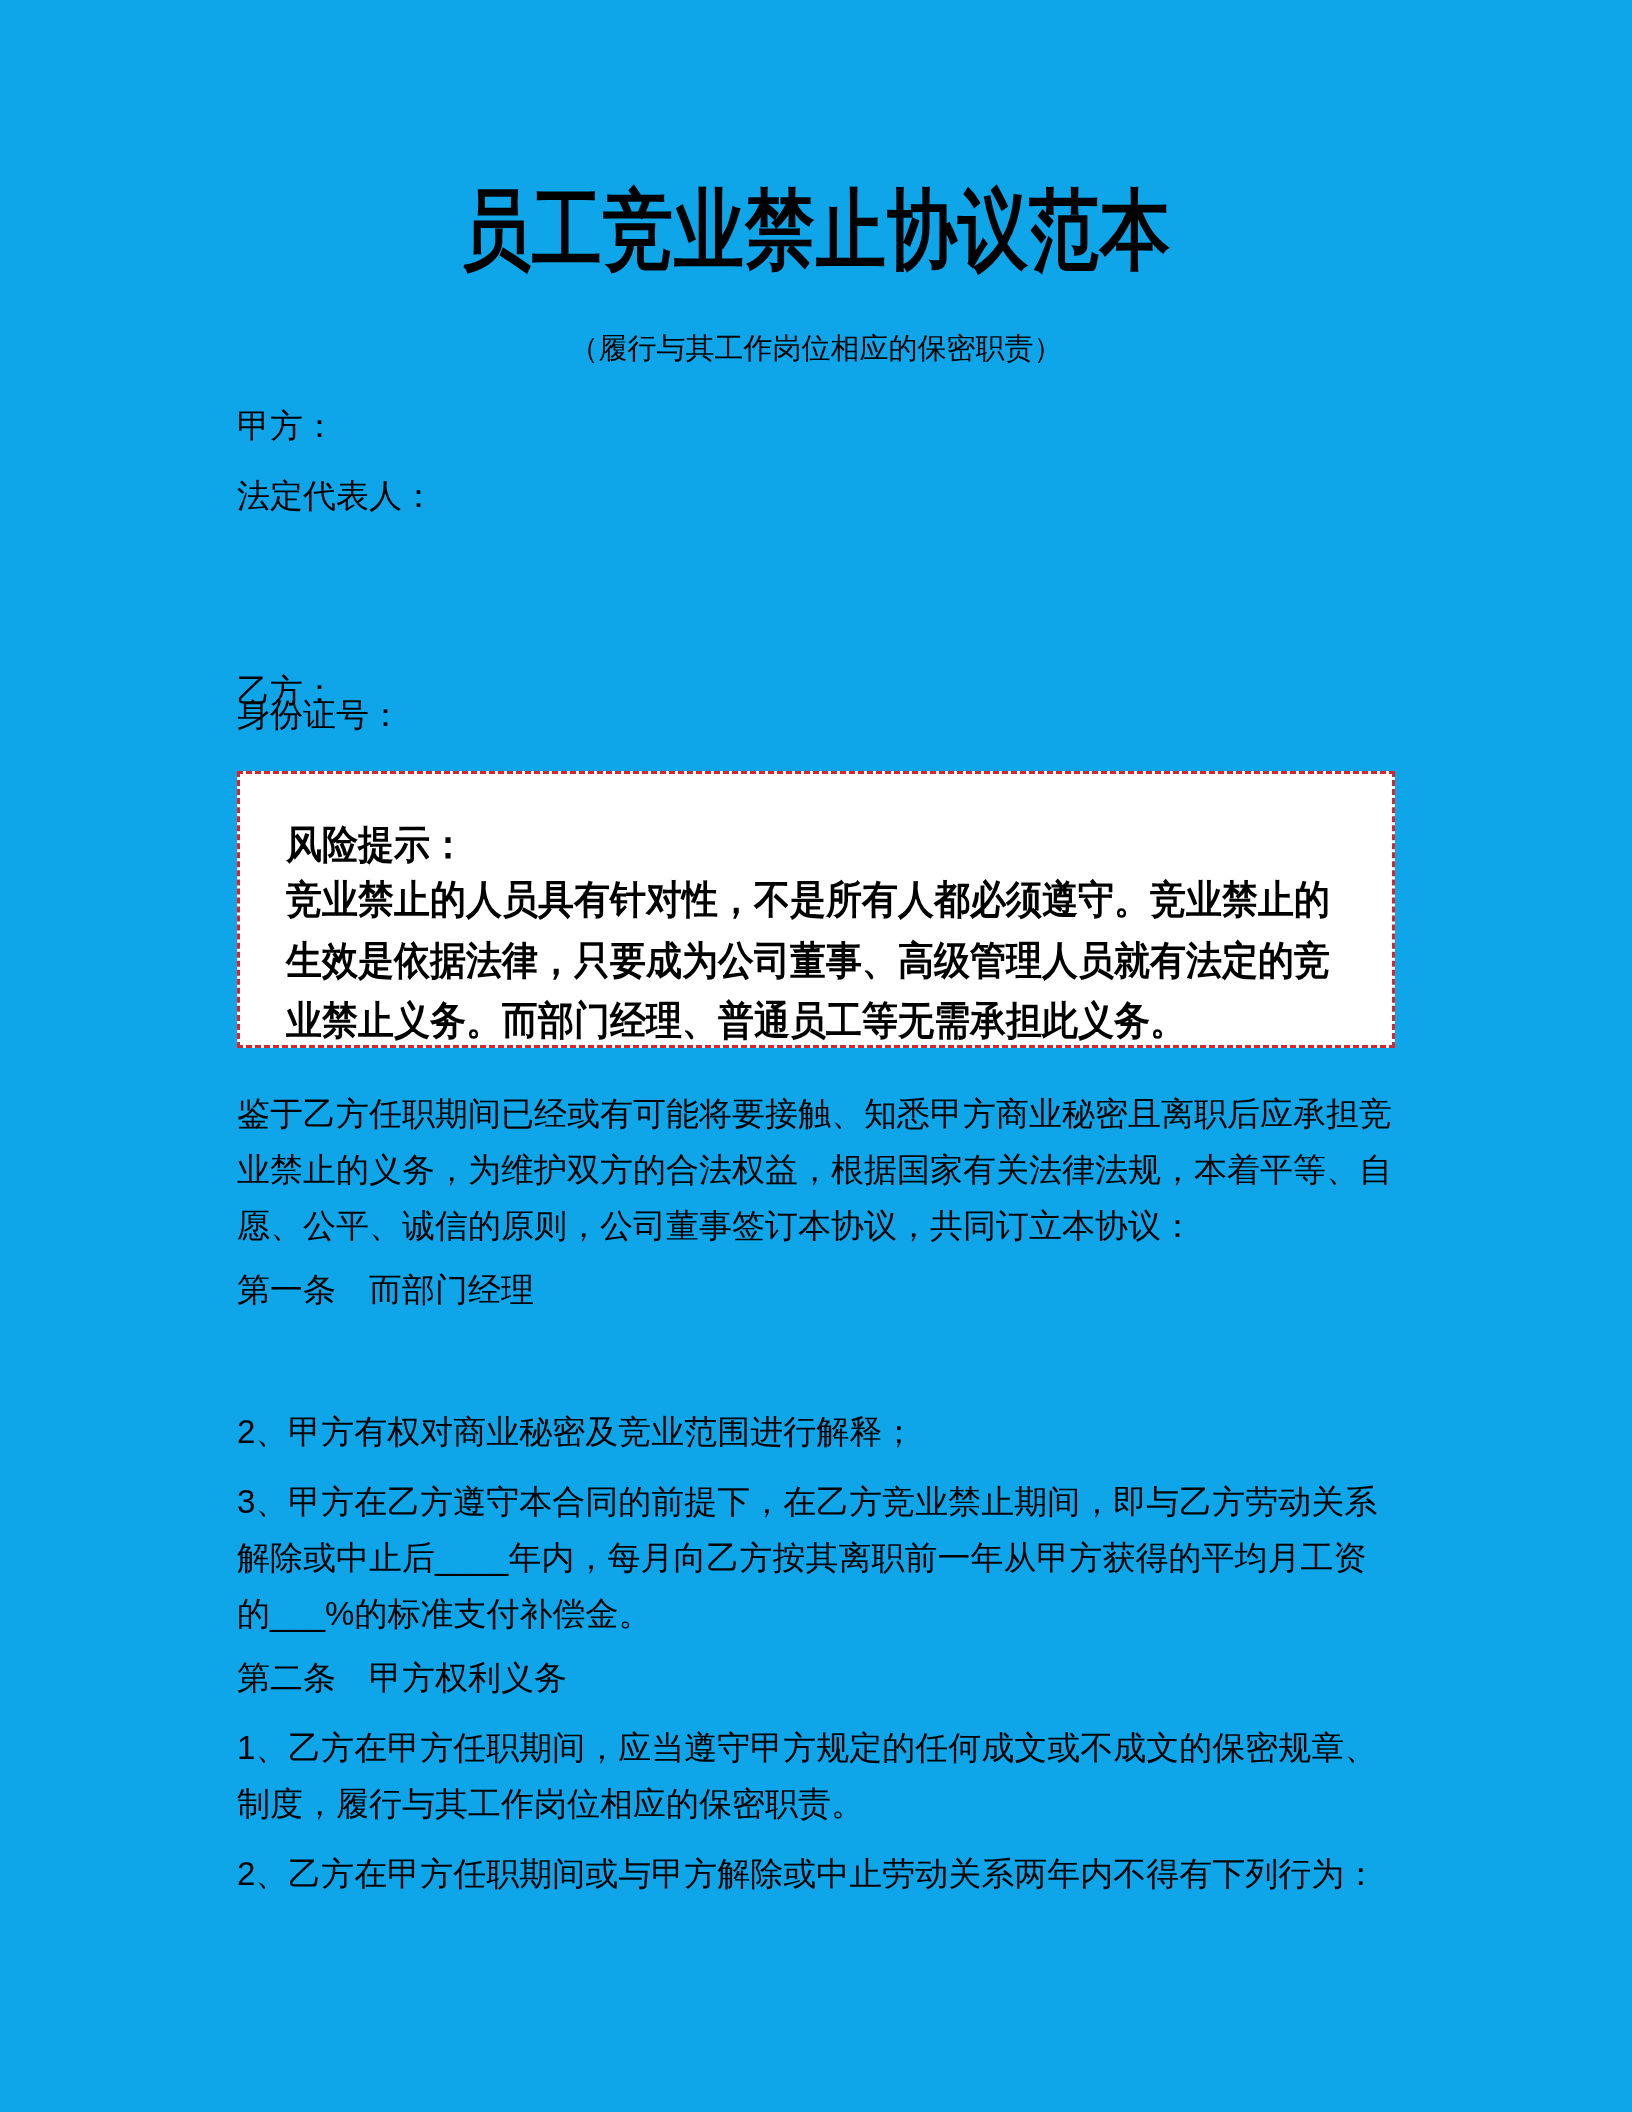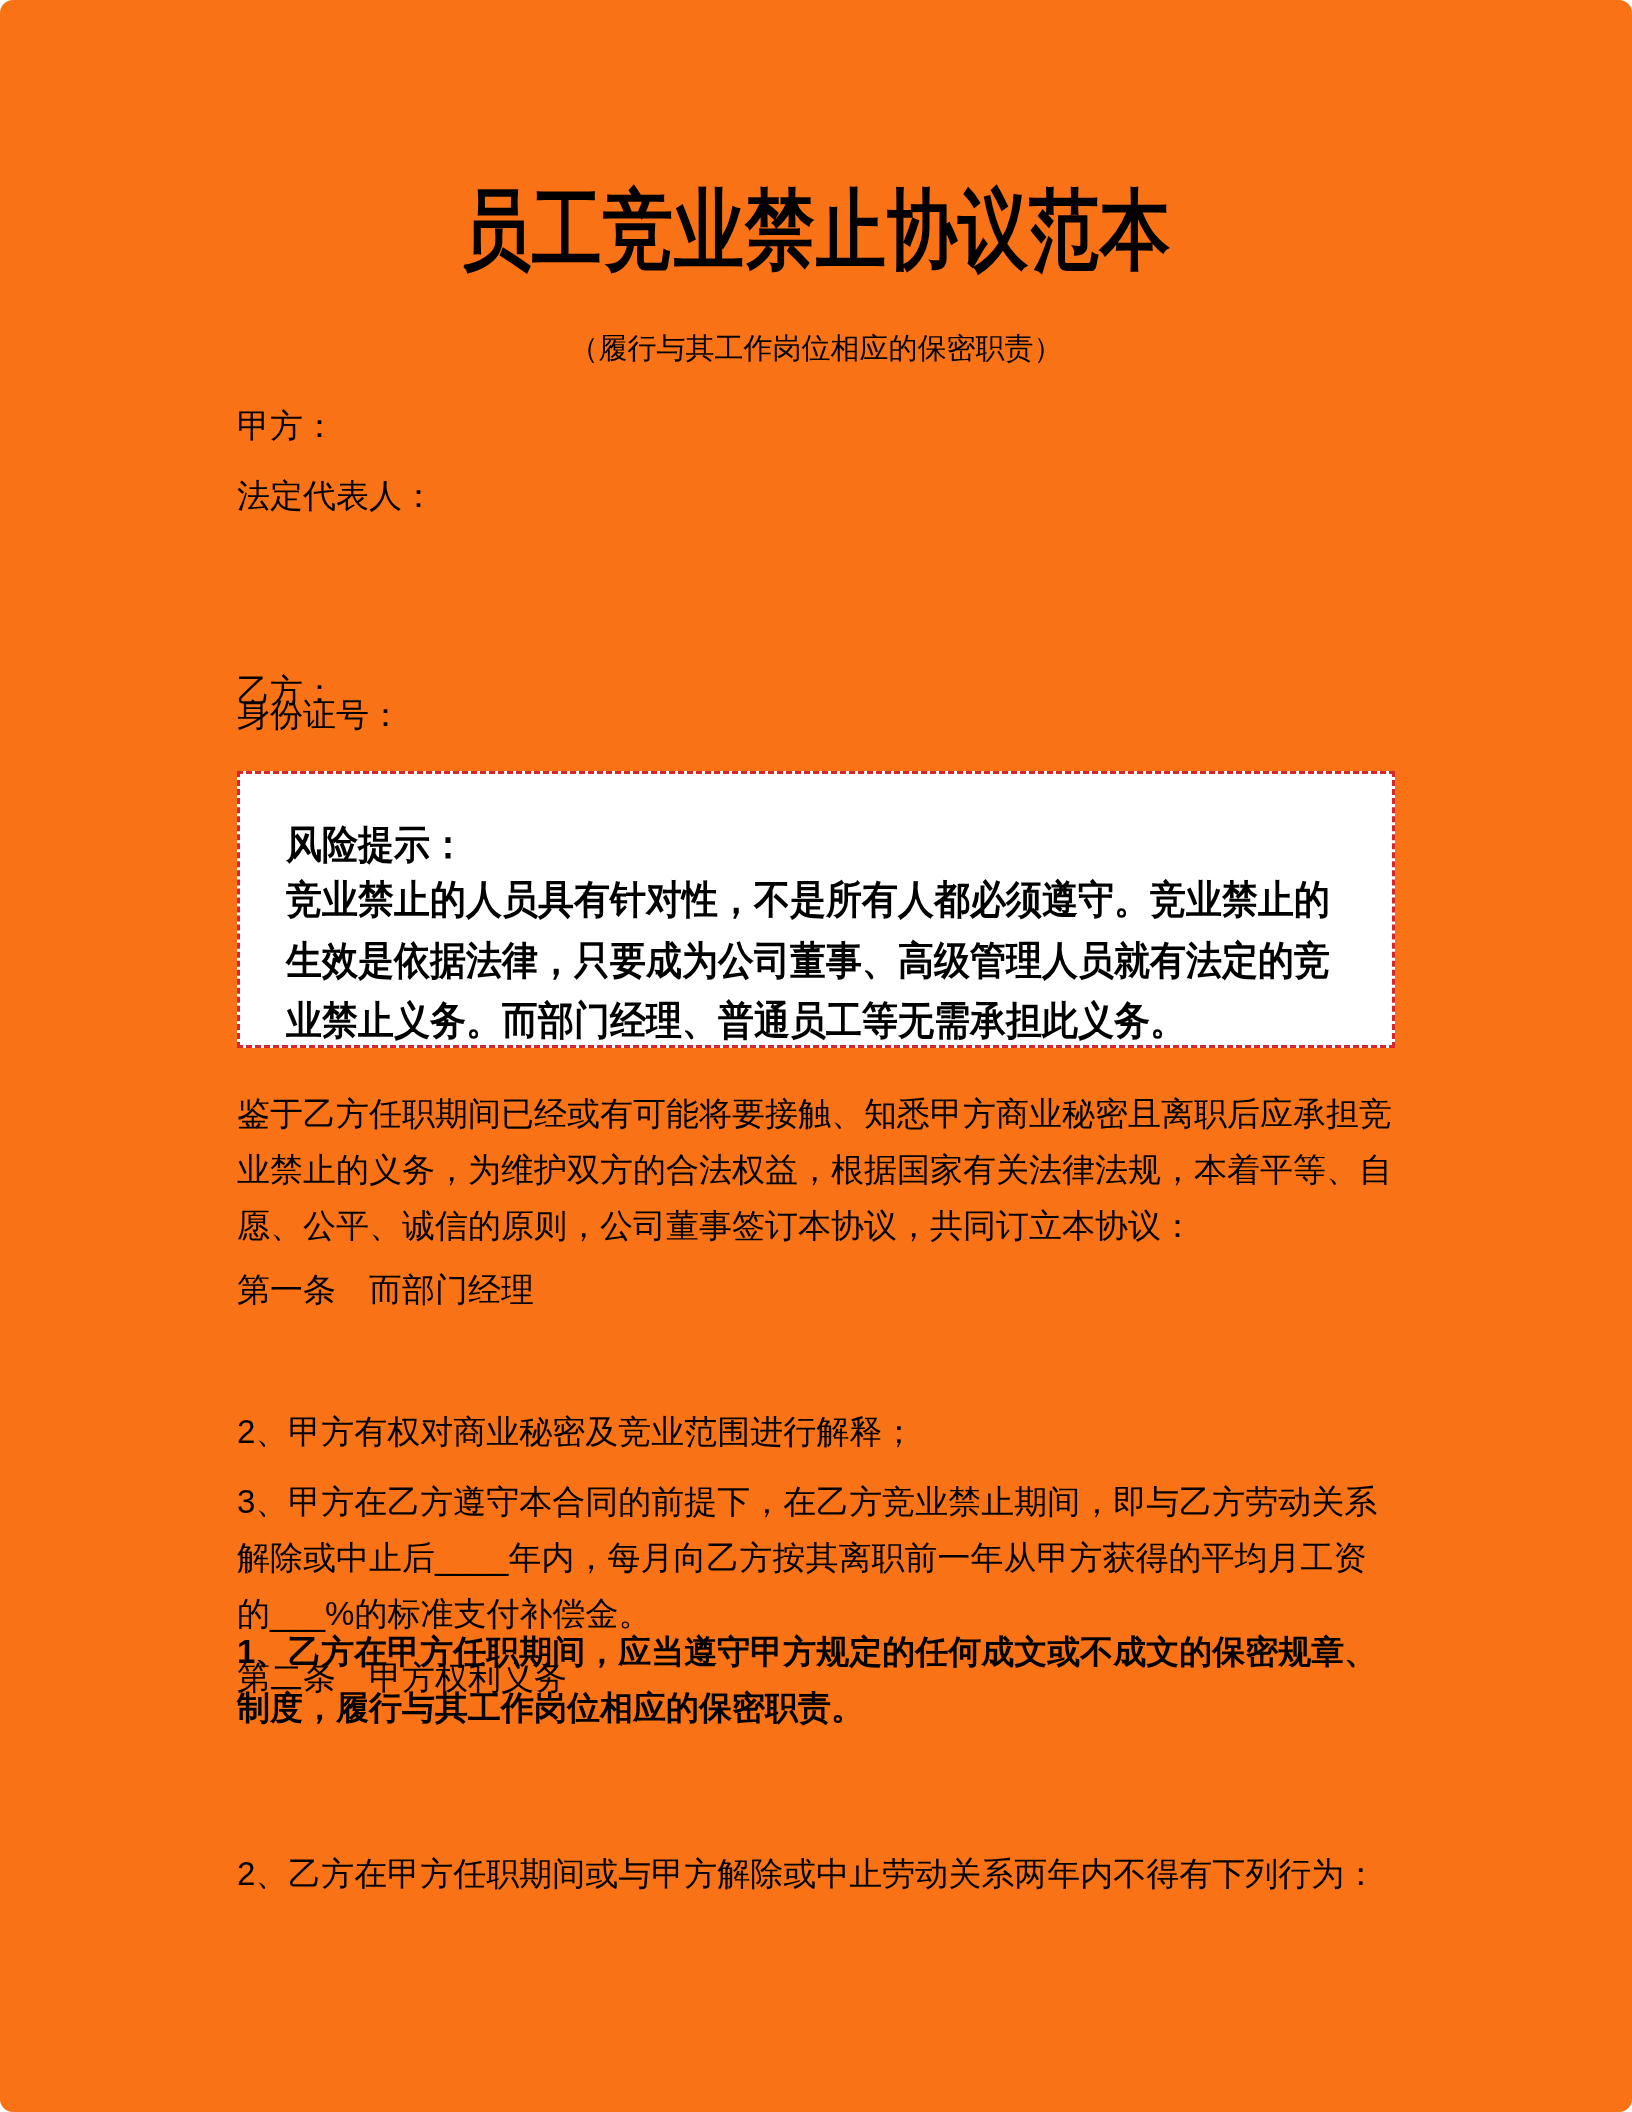--- a/index.html
+++ b/index.html
@@ -10,23 +10,22 @@
   body {
     width: 1632px;
     height: 2112px;
     position: relative;
     font-family: "Liberation Sans", "DejaVu Sans", sans-serif;
     color: #000000;
   }
   .page {
     position: absolute;
     inset: 0;
-    background: #f97316;
+    background: #0ea5e9;
     overflow: hidden;
-    border-radius: 13px;
   }
   .doc-title {
     position: absolute;
     top: 186px;
     left: 0;
     width: 100%;
     text-align: center;
     font-size: 70px;
     font-weight: 900;
     letter-spacing: 1px;
@@ -88,21 +87,21 @@
     width: 1158px;
     font-size: 33px;
     line-height: 56px;
   }
   .p-preamble { top: 1086px; }
   .s1-heading { top: 1262px; }
   .s1-item1   { top: 1332px; }
   .s1-item2   { top: 1404px; }
   .s1-item3   { top: 1474px; }
   .s2-heading { top: 1650px; }
-  .s2-item1   { top: 1624px; font-weight: bold; }
+  .s2-item1   { top: 1720px; }
   .s2-item2   { top: 1846px; }
 </style>
 </head>
 <body>
 
 <div class="page">
 
   <div class="doc-title">员工竞业禁止协议范本</div>
 
   <div class="doc-subtitle">（履行与其工作岗位相应的保密职责）</div>

